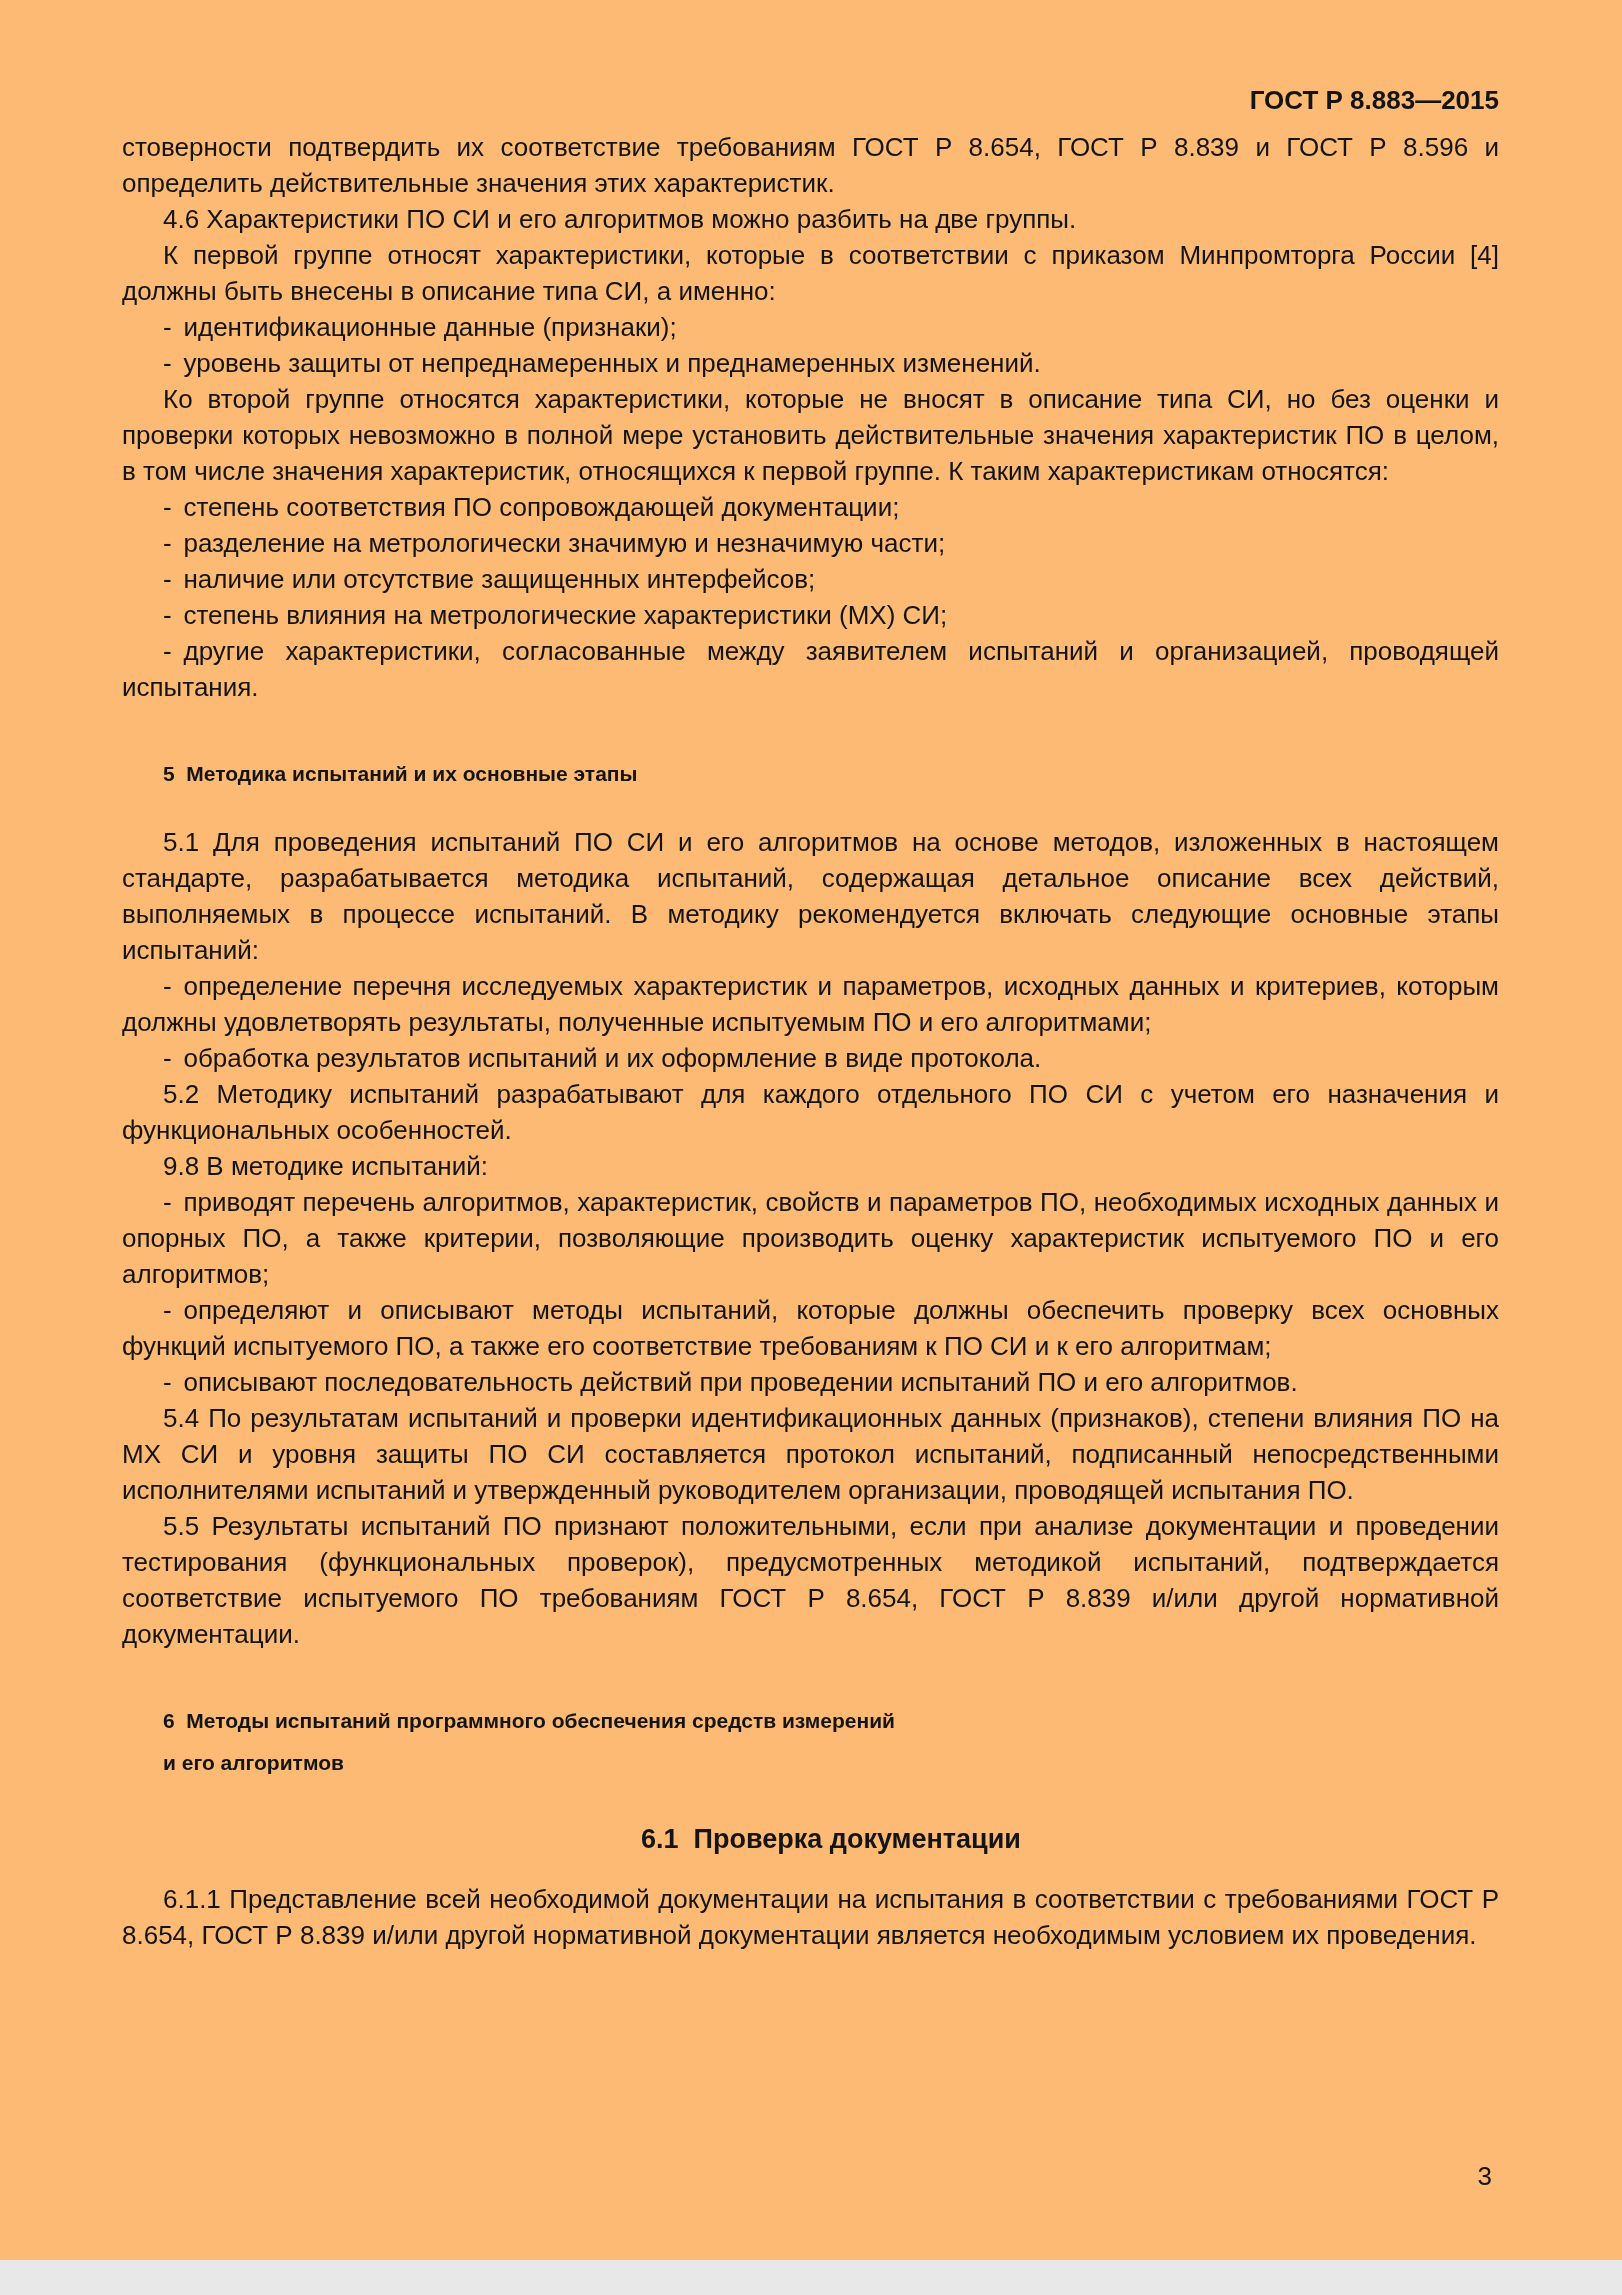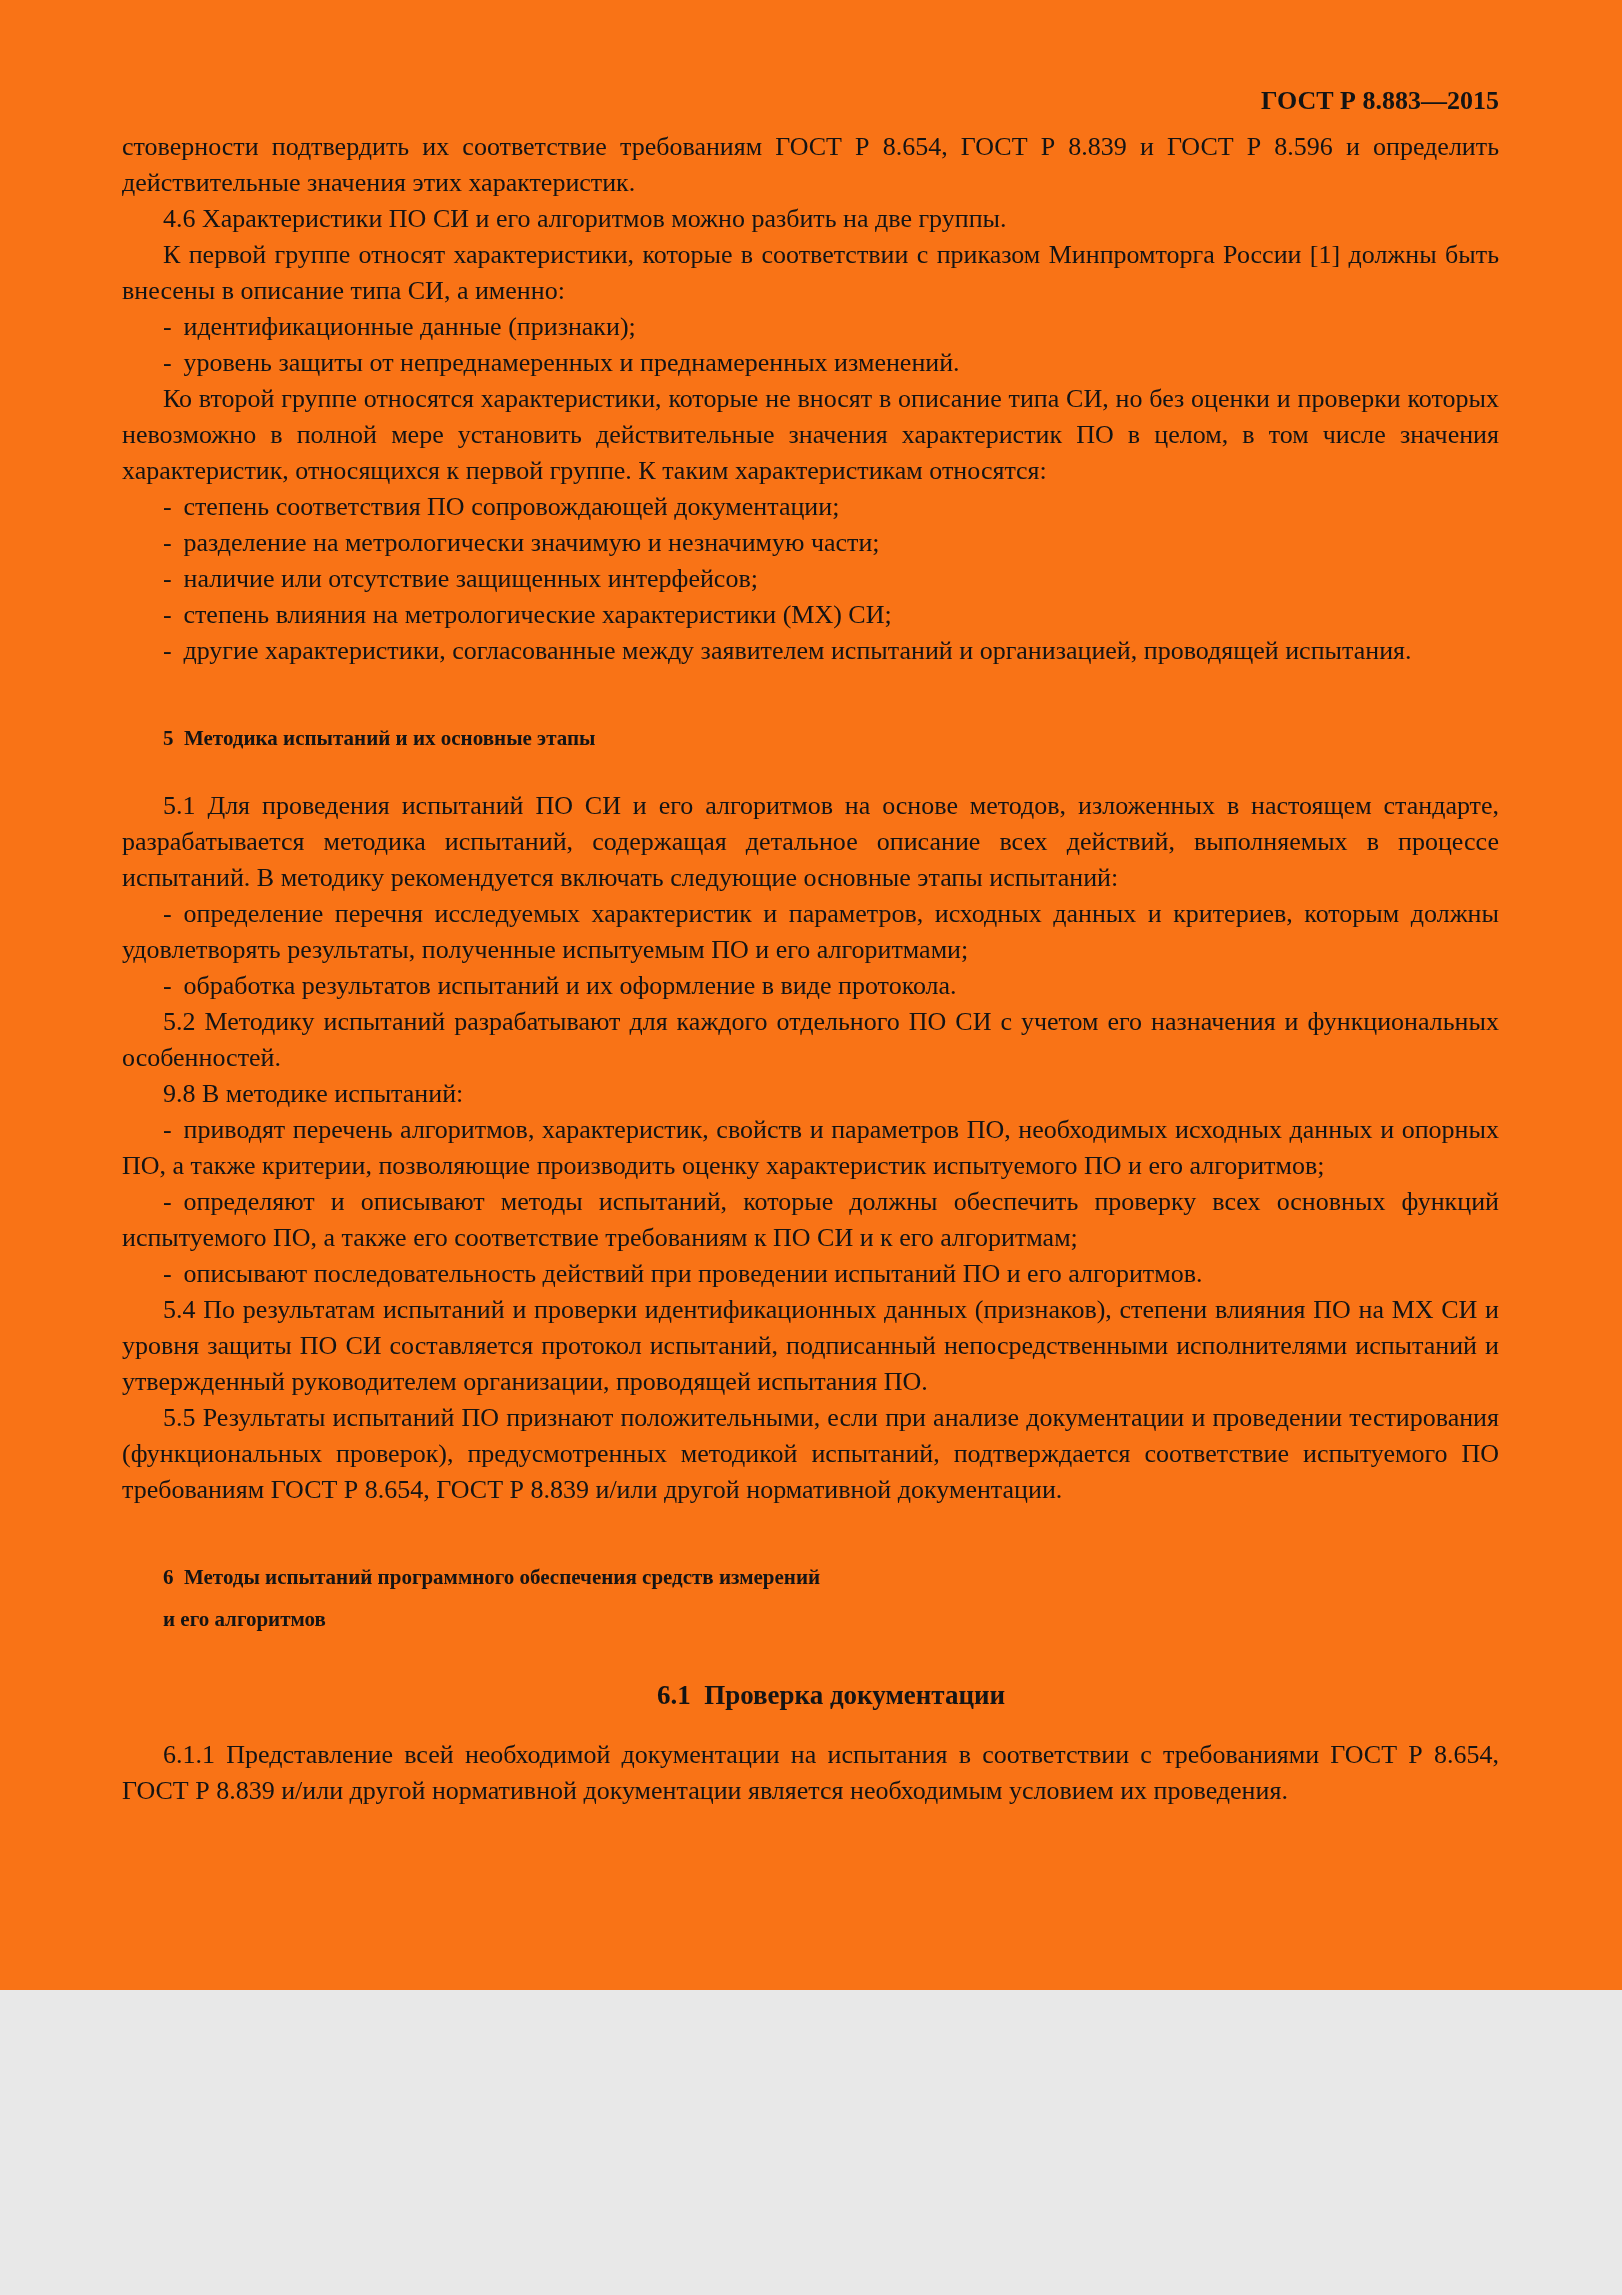--- a/index.html
+++ b/index.html
@@ -1,21 +1,21 @@
 <!DOCTYPE html>
 <html style="font-size:10.5px"><head>
 <meta charset="utf-8">
 <style>
   html, body { margin: 0; padding: 0; background: #e8e8e8; }
   .page {
     position: relative;
     width: 1623px;
-    height: 1990px;
-    background: #f97316;
-    font-family: Liberation Serif, serif;
+    height: 2260px;
+    background: #fdba74;
+    font-family: Liberation Sans, sans-serif;
     color: #141414;
     overflow: hidden;
   }
   .content {
     position: absolute;
     left: 122px;
     top: 85px;
     width: 1377px;
   }
   .doc-header {
@@ -62,21 +62,21 @@
 </style>
 </head>
 <body>
 
 <div class="page">
   <div class="content">
     <div class="doc-header">ГОСТ Р 8.883—2015</div>
     <div class="doc-body">
         <div class="block p-cont">стоверности подтвердить их соответствие требованиям ГОСТ Р 8.654, ГОСТ Р 8.839 и ГОСТ Р 8.596 и определить действительные значения этих характеристик.</div>
         <div class="block p">4.6 Характеристики ПО СИ и его алгоритмов можно разбить на две группы.</div>
-        <div class="block p">К первой группе относят характеристики, которые в соответствии с приказом Минпромторга России [1] должны быть внесены в описание типа СИ, а именно:</div>
+        <div class="block p">К первой группе относят характеристики, которые в соответствии с приказом Минпромторга России [4] должны быть внесены в описание типа СИ, а именно:</div>
         <div class="block li"><span class="marker">-</span><span>идентификационные данные (признаки);</span></div>
         <div class="block li"><span class="marker">-</span><span>уровень защиты от непреднамеренных и преднамеренных изменений.</span></div>
         <div class="block p">Ко второй группе относятся характеристики, которые не вносят в описание типа СИ, но без оценки и проверки которых невозможно в полной мере установить действительные значения характеристик ПО в целом, в том числе значения характеристик, относящихся к первой группе. К таким характеристикам относятся:</div>
         <div class="block li"><span class="marker">-</span><span>степень соответствия ПО сопровождающей документации;</span></div>
         <div class="block li"><span class="marker">-</span><span>разделение на метрологически значимую и незначимую части;</span></div>
         <div class="block li"><span class="marker">-</span><span>наличие или отсутствие защищенных интерфейсов;</span></div>
         <div class="block li"><span class="marker">-</span><span>степень влияния на метрологические характеристики (МХ) СИ;</span></div>
         <div class="block li"><span class="marker">-</span><span>другие характеристики, согласованные между заявителем испытаний и организацией, проводящей испытания.</span></div>
         <div class="block h1">5&nbsp;&nbsp;Методика испытаний и их основные этапы</div>
         <div class="block p">5.1 Для проведения испытаний ПО СИ и его алгоритмов на основе методов, изложенных в настоящем стандарте, разрабатывается методика испытаний, содержащая детальное описание всех действий, выполняемых в процессе испытаний. В методику рекомендуется включать следующие основные этапы испытаний:</div>

